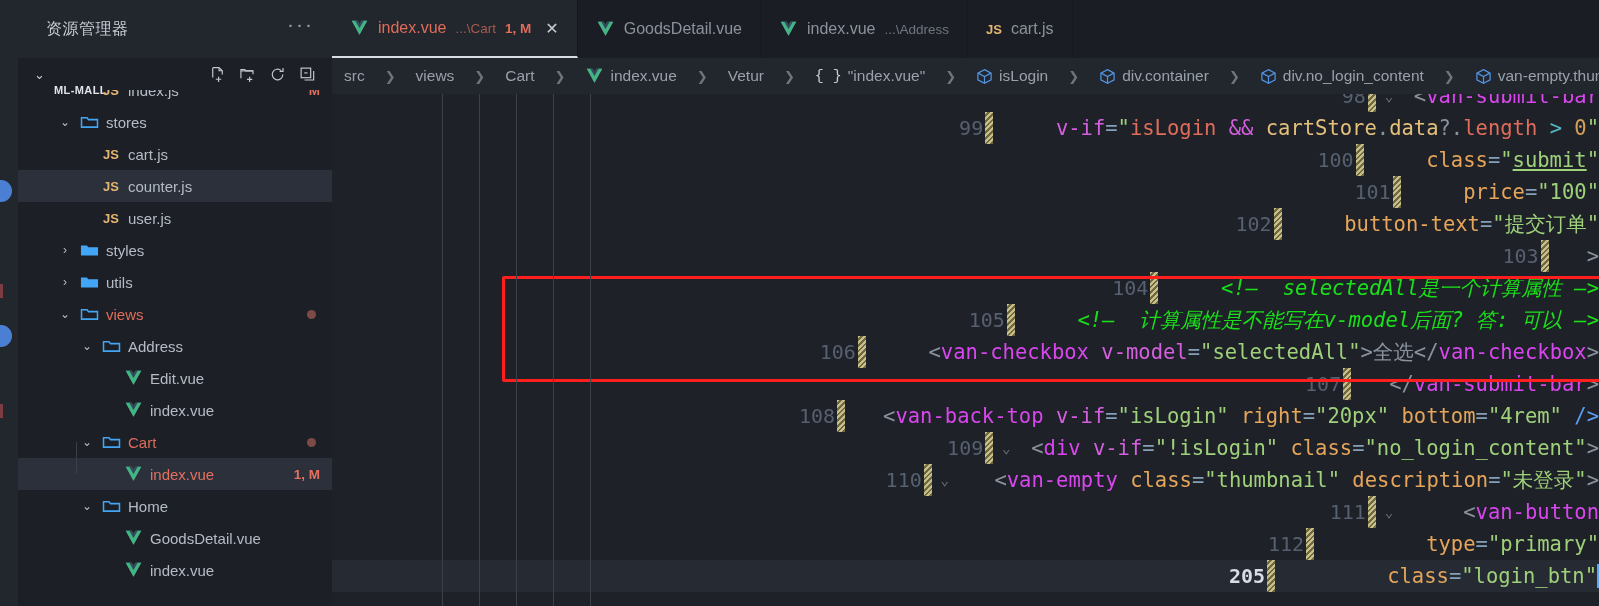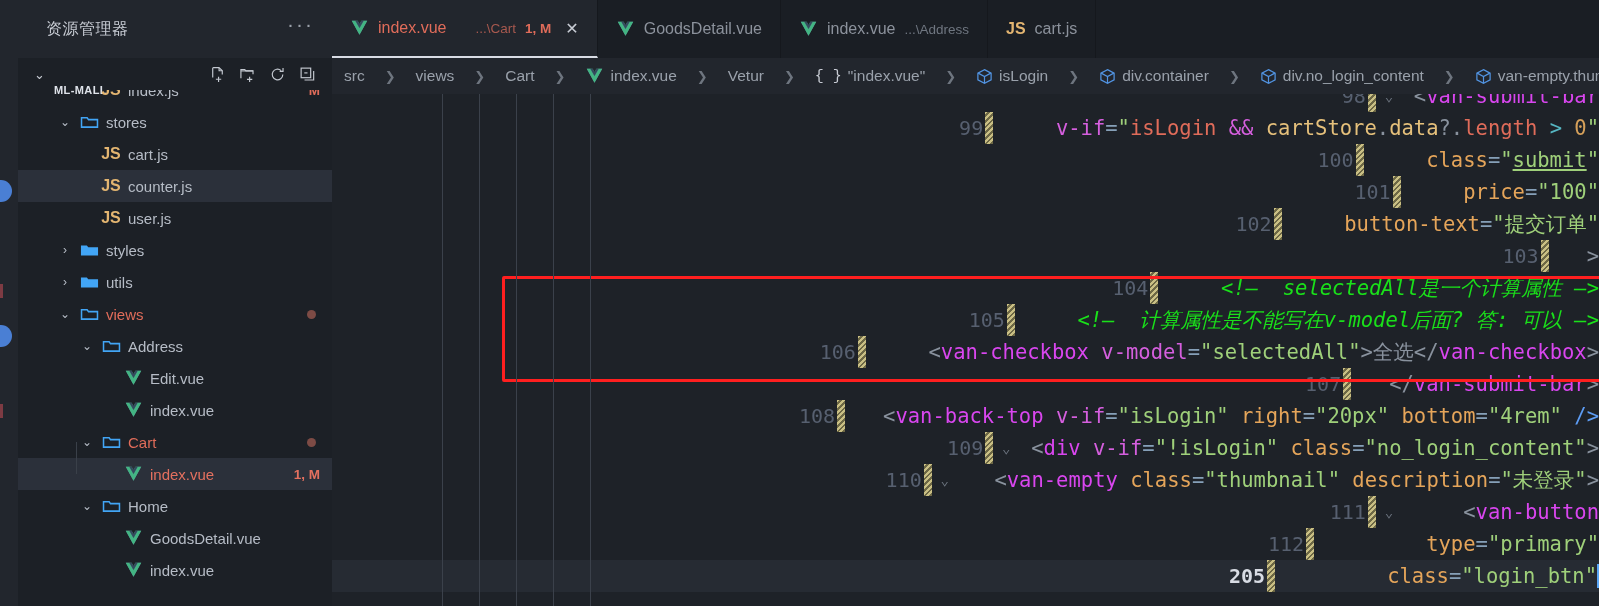--- a/index.html
+++ b/index.html
@@ -27,35 +27,35 @@
   .sb-actions{display:flex;gap:13px;align-items:center;padding-right:6px;}
   .sb-actions svg{display:block;}
   .tree{flex:1;overflow:hidden;position:relative;}
   .row{height:32px;display:flex;align-items:center;font-size:15px;color:#b6bcc6;position:relative;white-space:nowrap;}
   .row .twisty{width:22px;text-align:center;color:#b6bcc6;font-size:12px;flex:0 0 22px;}
   .row .ficon{width:26px;display:flex;align-items:center;justify-content:center;flex:0 0 26px;}
   .row .lbl{padding-left:4px;}
   .row .meta{position:absolute;right:12px;font-size:13.5px;font-weight:bold;}
   .row.sel{background:#2b303a;}
   .dot{width:9px;height:9px;border-radius:50%;background:#7d4b45;position:absolute;right:16px;}
-  .js-badge{font-size:16px;font-weight:bold;color:#e3b571;font-family:"Liberation Sans",sans-serif;}
+  .js-badge{font-size:13px;font-weight:bold;color:#e3b571;font-family:"Liberation Sans",sans-serif;}
   .c-file{color:#b6bcc6;}
   .c-mod{color:#e06c5a;}
   .c-modf{color:#e4705f;}
   .indentline{position:absolute;top:0;bottom:0;width:1px;background:#3a4049;}
 
   
   .editor{flex:1;display:flex;flex-direction:column;min-width:0;background:#1e2228;}
   .tabs{height:58px;display:flex;background:#1a1e24;align-items:stretch;}
   .tab{display:flex;align-items:center;gap:9px;padding:0 18px;background:#1a1e24;
        border-right:1px solid #15181d;font-size:16px;color:#8c929c;position:relative;cursor:pointer;}
   .tab.active{background:#22262d;color:#e06c5a;border-bottom:2px solid #d8dce4;}
   .tab .tname{font-size:16px;}
   .tab .tpath{font-size:13.5px;color:#6f7680;}
-  .tab.active .tpath{color:#a8594f;margin-left:20px;}
+  .tab.active .tpath{color:#a8594f;}
   .tab .tdirty{font-size:13.5px;font-weight:bold;color:#e06c5a;}
   .tab .tclose{font-size:16px;color:#c8ccd4;margin-left:5px;}
 
   .breadcrumb{height:36px;display:flex;align-items:center;background:#22262d;
               padding-left:12px;font-size:15.5px;color:#9aa1ab;gap:20px;white-space:nowrap;overflow:hidden;}
   .bc-item{display:flex;align-items:center;gap:6px;}
   .bc-sep{color:#6e757f;font-size:13px;}
   .bc-brace{color:#c8ccd4;font-family:"Liberation Mono",monospace;font-size:15px;}
 
   

